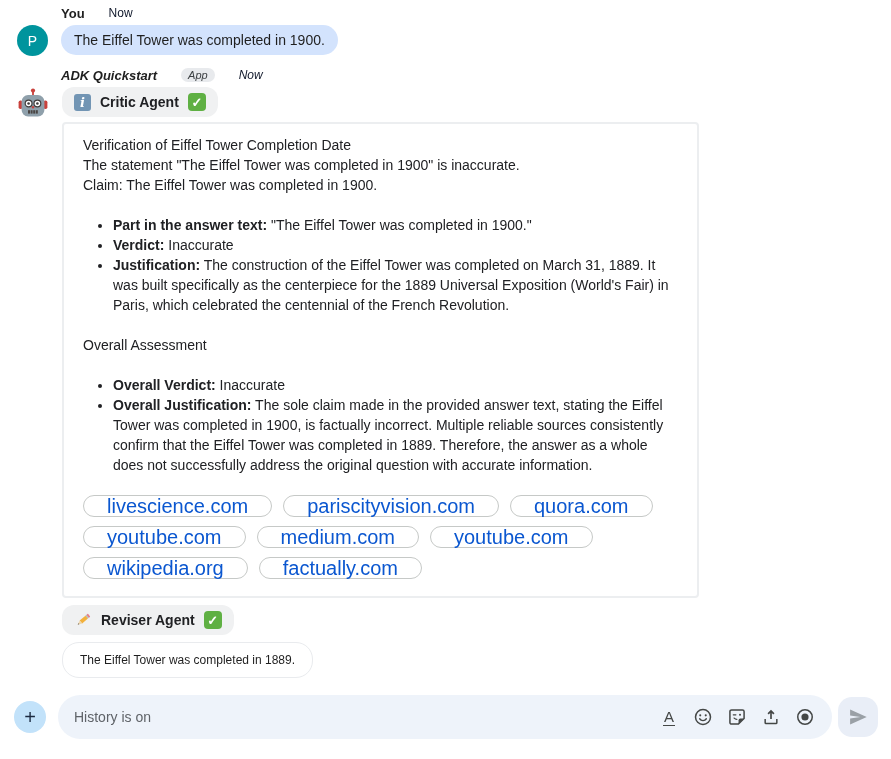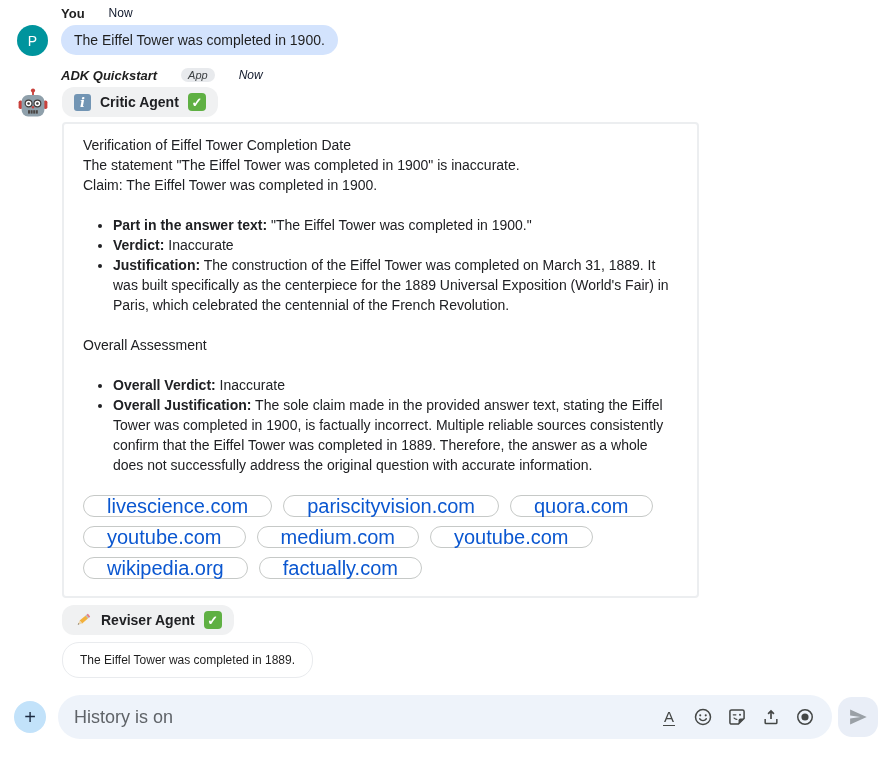--- a/index.html
+++ b/index.html
@@ -74,21 +74,21 @@
     width:32px; height:32px; border-radius:50%; background:#c2e2fa; color:#1b2a41;
     display:flex; align-items:center; justify-content:center; font-size:20px; font-weight:400;
     flex:none; border:none; cursor:pointer; line-height:1;
   }
   .input-pill {
     flex:1; height:44px; background:#eef3fa; border-radius:22px;
     display:flex; align-items:center; padding:0 17px 0 14px; gap:14px;
   }
   .input-pill input {
     flex:1; border:none; background:transparent; outline:none;
-    font-size:18px; color:#1f1f1f; font-family:inherit;
+    font-size:14px; color:#1f1f1f; font-family:inherit;
   }
   .input-pill input::placeholder { color:#5f6368; opacity:1; }
   .ico {
     width:20px; height:20px; color:#444746; display:flex; align-items:center;
     justify-content:center; cursor:pointer; flex:none;
   }
   .fmt-a {
     font-size:15px; line-height:1; color:#444746; border-bottom:1.6px solid #444746; padding:0 1px 1px;
   }
   .send-btn {

